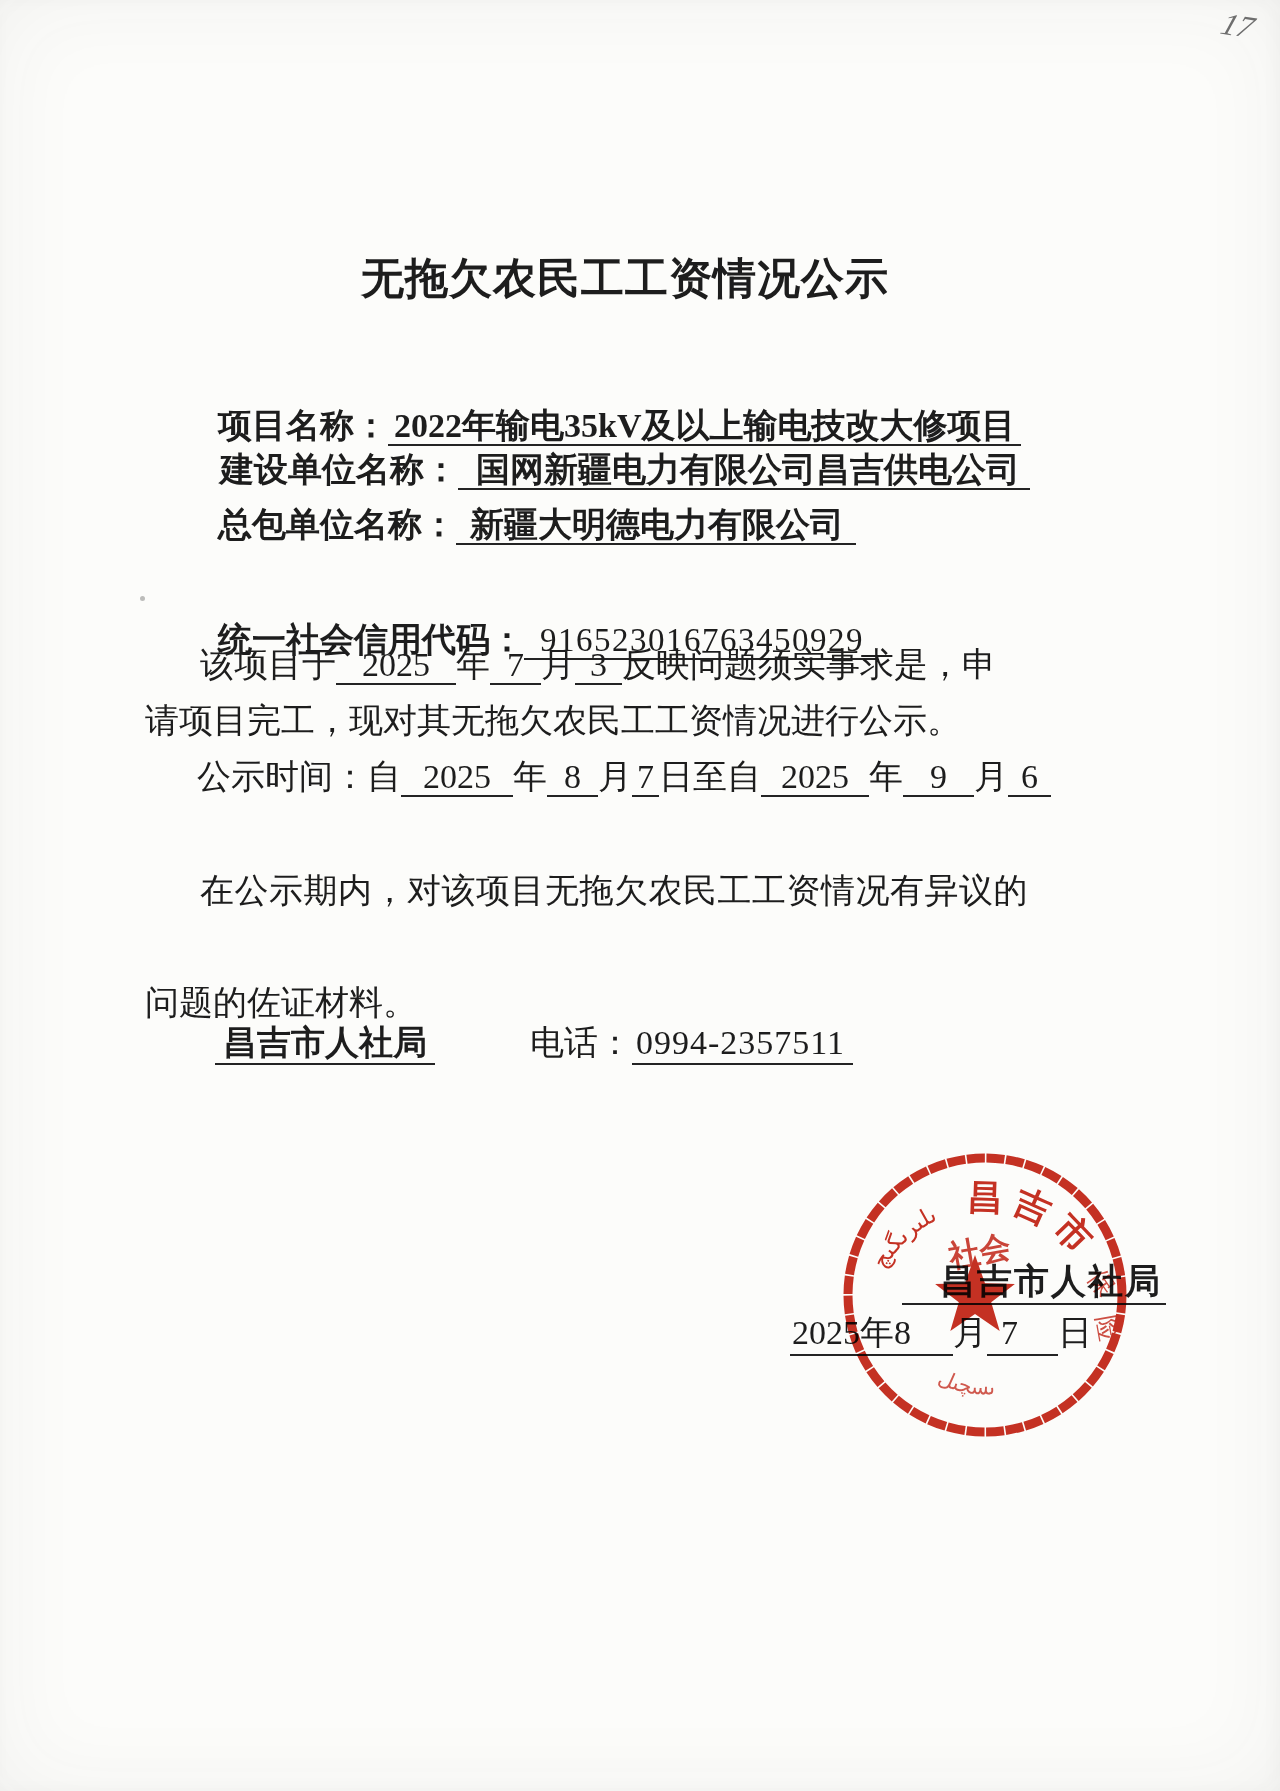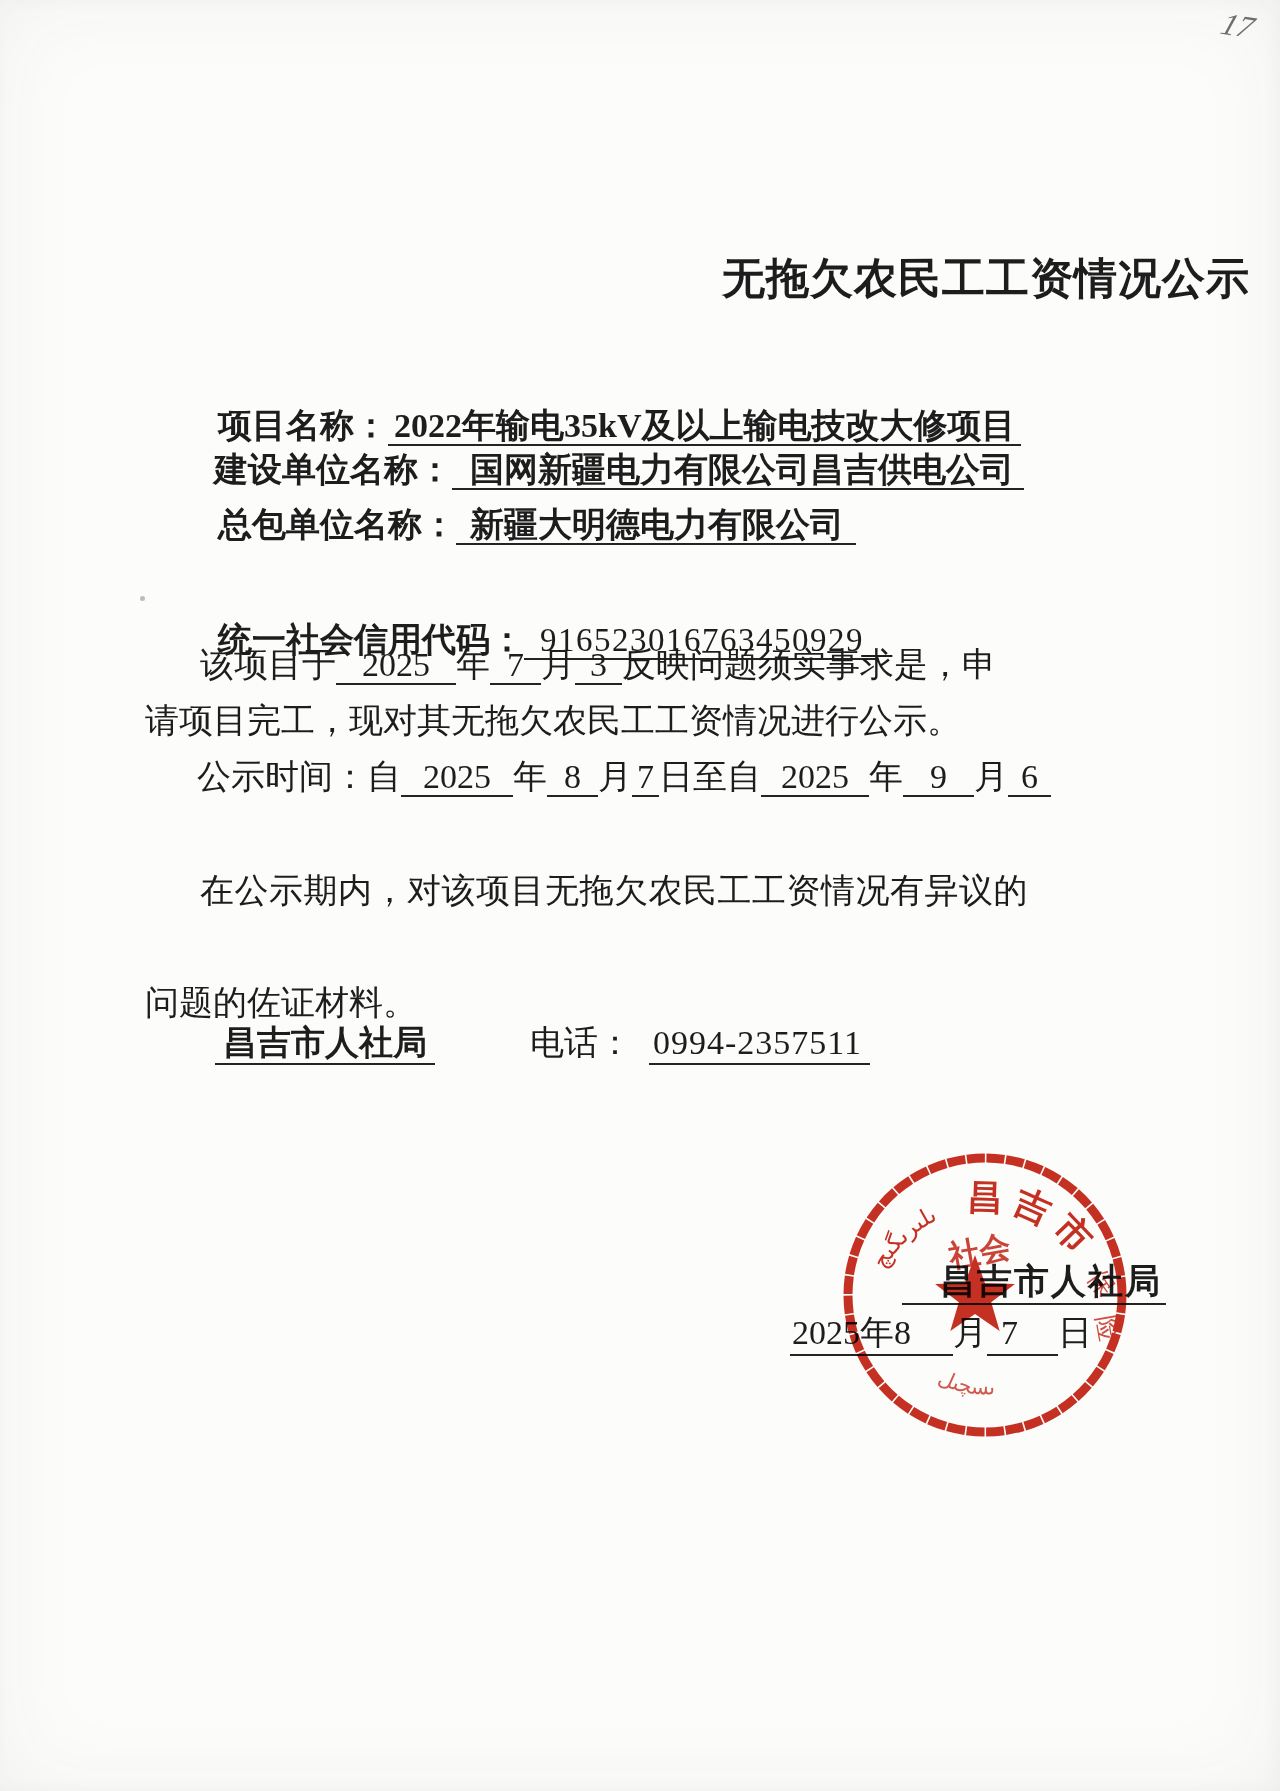--- a/index.html
+++ b/index.html
@@ -11,21 +11,21 @@
     overflow:hidden;
     font-family:"Liberation Serif","DejaVu Serif",serif;
     color:#1d1d1d;
     box-shadow: inset 0 0 90px rgba(60,60,55,.05), inset -4px 0 18px rgba(0,0,0,.03);
   }
   .abs{position:absolute;white-space:nowrap;}
   .b{font-weight:700;}
   .fs34{font-size:34px;}
   .title{
     font-size:43px;font-weight:700;letter-spacing:1px;
-    left:0;top:250px;width:1250px;text-align:right;
+    left:0;top:250px;width:1250px;text-align:center;
   }
   .u{border-bottom:2.5px solid #242424;}
   .pad{padding:0 6px;}
   .corner-mark{
     left:1222px;top:8px;font-size:31px;color:#6e6e6e;
     transform:rotate(9deg) skewX(-10deg);
     font-style:italic;
   }
   .speck{
     left:140px;top:596px;width:5px;height:5px;border-radius:50%;
@@ -50,21 +50,21 @@
   <div class="abs corner-mark">17</div>
 
   <div class="abs speck"></div>
 
   <div class="abs title">无拖欠农民工工资情况公示</div>
 
   <div class="abs fs34 b" style="left:218px;top:403px;">
     <span>项目名称：</span><span class="u pad">2022年输电35kV及以上输电技改大修项目</span>
   </div>
 
-  <div class="abs fs34 b" style="left:214px;top:447px;">
+  <div class="abs fs34 b" style="left:220px;top:447px;">
     <span>建设单位名称：</span><span class="u" style="padding:0 10px 0 18px;">国网新疆电力有限公司昌吉供电公司</span>
   </div>
 
   <div class="abs fs34 b" style="left:218px;top:502px;">
     <span>总包单位名称：</span><span class="u" style="padding:0 12px 0 14px;">新疆大明德电力有限公司</span>
   </div>
 
   <div class="abs fs34" style="left:218px;top:577px;margin-top:40px;">
     <span class="b">统一社会信用代码：</span><span class="u" style="padding:0 14px 0 16px;letter-spacing:1.5px;font-size:33px;">916523016763450929</span>
   </div>
@@ -75,21 +75,21 @@
   <div class="abs fs34" style="left:145px;top:698px;">请项目完工，现对其无拖欠农民工工资情况进行公示。</div>
 
   <div class="abs fs34" style="left:197px;top:754px;">
     <span>公示时间：</span><span>自</span><span class="u" style="padding:0 22px;">2025</span><span>年</span><span class="u" style="padding:0 17px;">8</span><span>月</span><span class="u" style="padding:0 5px;">7</span><span>日至自</span><span class="u" style="padding:0 20px;">2025</span><span>年</span><span class="u" style="padding:0 27px;">9</span><span>月</span><span class="u" style="padding:0 13px;">6</span>
   </div>
 
   <div class="abs fs34" style="left:200px;top:868px;letter-spacing:.5px;">在公示期内，对该项目无拖欠农民工工资情况有异议的</div>
   <div class="abs fs34" style="left:145px;top:980px;">问题的佐证材料。</div>
 
   <div class="abs fs34" style="left:215px;top:1020px;">
-    <span class="u b" style="padding:0 8px 2px 8px;">昌吉市人社局</span><span class="gap95">电话：</span><span class="u" style="padding:0 8px 2px 4px;letter-spacing:1px;margin-left:17px;">0994-2357511</span>
+    <span class="u b" style="padding:0 8px 2px 8px;">昌吉市人社局</span><span class="gap95">电话：</span><span class="u" style="padding:0 8px 2px 4px;letter-spacing:1px;">0994-2357511</span>
   </div>
 
   <div class="abs sig-agency">
     <span class="u" style="padding:0 4px 2px 38px;">昌吉市人社局</span>
   </div>
   <div class="abs sig-date">
     <span class="u" style="padding:0 42px 3px 2px;">2025年8</span><span>月</span><span class="u" style="padding:0 40px 3px 14px;">7</span><span>日</span>
   </div>
 
   <svg class="stamp" viewBox="0 0 300 300" aria-hidden="true">

